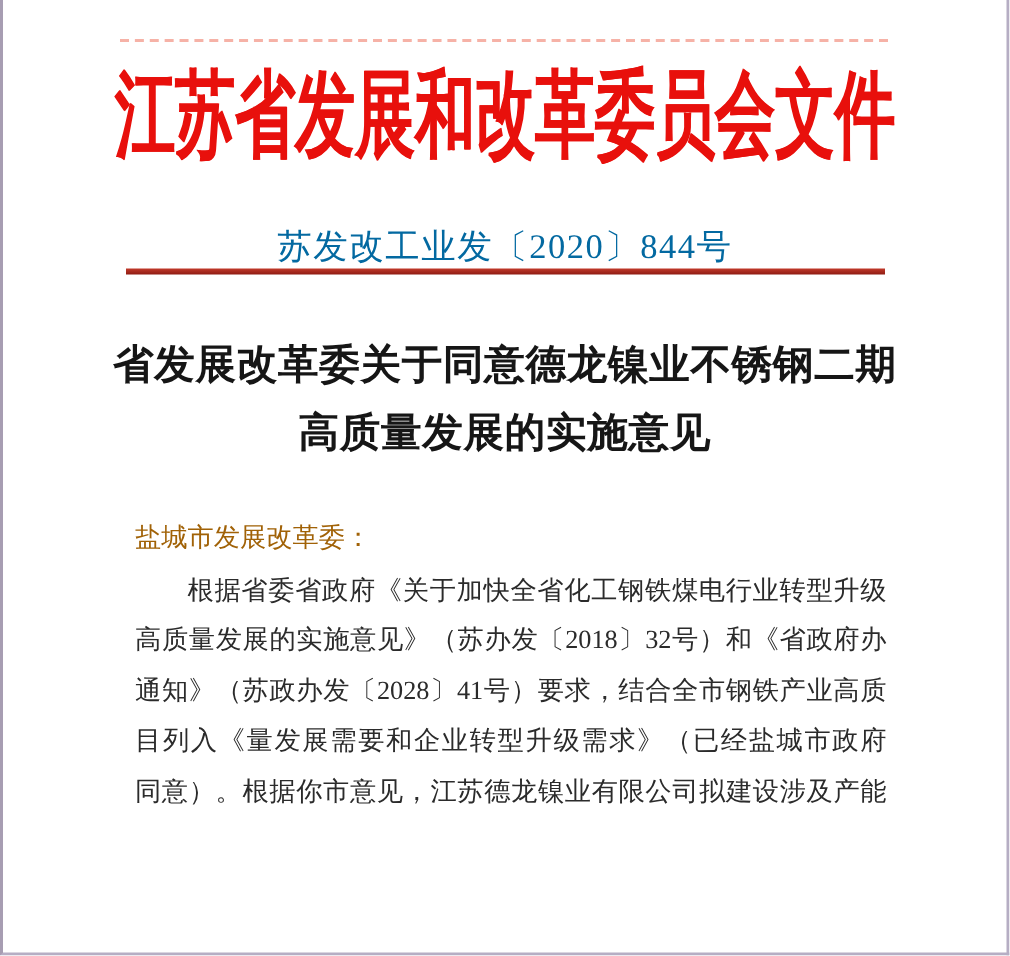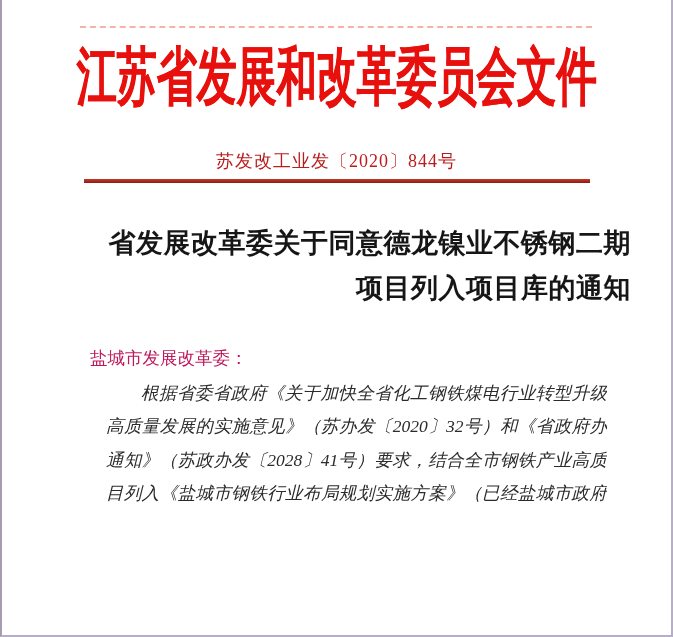--- a/index.html
+++ b/index.html
@@ -40,59 +40,58 @@
     transform: scale(1.0, 1.58);
     transform-origin: center top;
     text-shadow: 0.5px 0 0 #e8100c;
   }
   .doc-number {
     position: absolute;
     top: 149px;
     left: 0;
     right: 0;
     text-align: center;
-    font-size: 18px;
+    font-size: 23px;
     letter-spacing: 1px;
-    color: #b91c1c;
+    color: #0369a1;
   }
   .red-line {
     position: absolute;
     top: 179px;
     left: 82px;
     width: 506px;
     height: 4px;
     background: linear-gradient(#c23a2b, #8e1b12);
   }
   .title {
     position: absolute;
     top: 221px;
     left: 40px;
     right: 40px;
-    text-align: right;
+    text-align: center;
     font-size: 27px;
     line-height: 45px;
     font-weight: bold;
     color: #161616;
     letter-spacing: 0.5px;
   }
   .addressee {
     position: absolute;
     top: 342px;
     left: 88px;
     font-size: 17.5px;
     line-height: 33px;
-    color: #be185d;
+    color: #a16207;
   }
   .paragraph {
     position: absolute;
     top: 377px;
-    left: 104px;
+    left: 88px;
     width: 501px;
     color: #2b2b2b;
-    font-style: italic;
   }
   .body-line {
     font-size: 17.5px;
     height: 33.4px;
     line-height: 33.4px;
     text-align: justify;
     text-align-last: justify;
     overflow: hidden;
   }
   .body-line:first-child {
@@ -109,25 +108,26 @@
   <div class="header">
     <span class="header-text">江苏省发展和改革委员会文件</span>
   </div>
 
   <div class="doc-number">苏发改工业发〔2020〕844号</div>
 
   <div class="red-line"></div>
 
   <div class="title">
     <div>省发展改革委关于同意德龙镍业不锈钢二期</div>
-    <div>项目列入项目库的通知</div>
+    <div>高质量发展的实施意见</div>
   </div>
 
   <div class="addressee">盐城市发展改革委：</div>
 
   <div class="paragraph">
       <div class="body-line">根据省委省政府《关于加快全省化工钢铁煤电行业转型升级</div>
-      <div class="body-line">高质量发展的实施意见》（苏办发〔2020〕32号）和《省政府办</div>
+      <div class="body-line">高质量发展的实施意见》（苏办发〔2018〕32号）和《省政府办</div>
       <div class="body-line">通知》（苏政办发〔2028〕41号）要求，结合全市钢铁产业高质</div>
-      <div class="body-line">目列入《盐城市钢铁行业布局规划实施方案》（已经盐城市政府</div>
+      <div class="body-line">目列入《量发展需要和企业转型升级需求》（已经盐城市政府</div>
+      <div class="body-line">同意）。根据你市意见，江苏德龙镍业有限公司拟建设涉及产能</div>
     </div>
 
 </div>
 
 </body></html>

